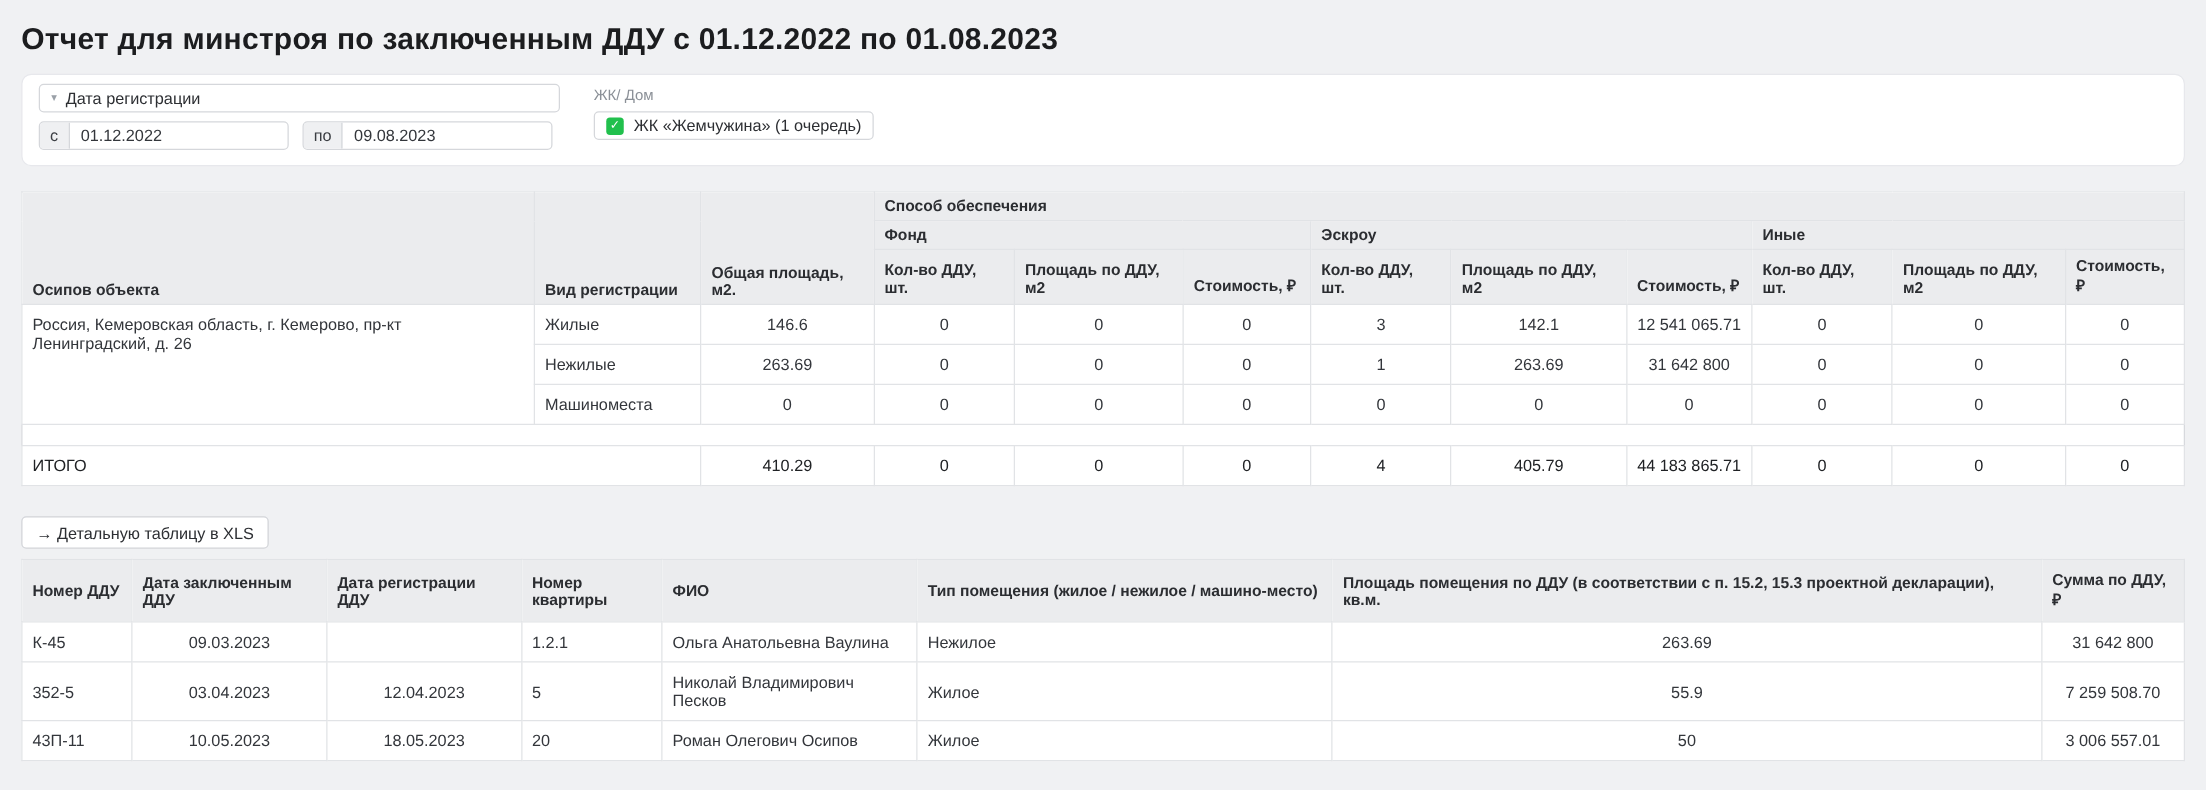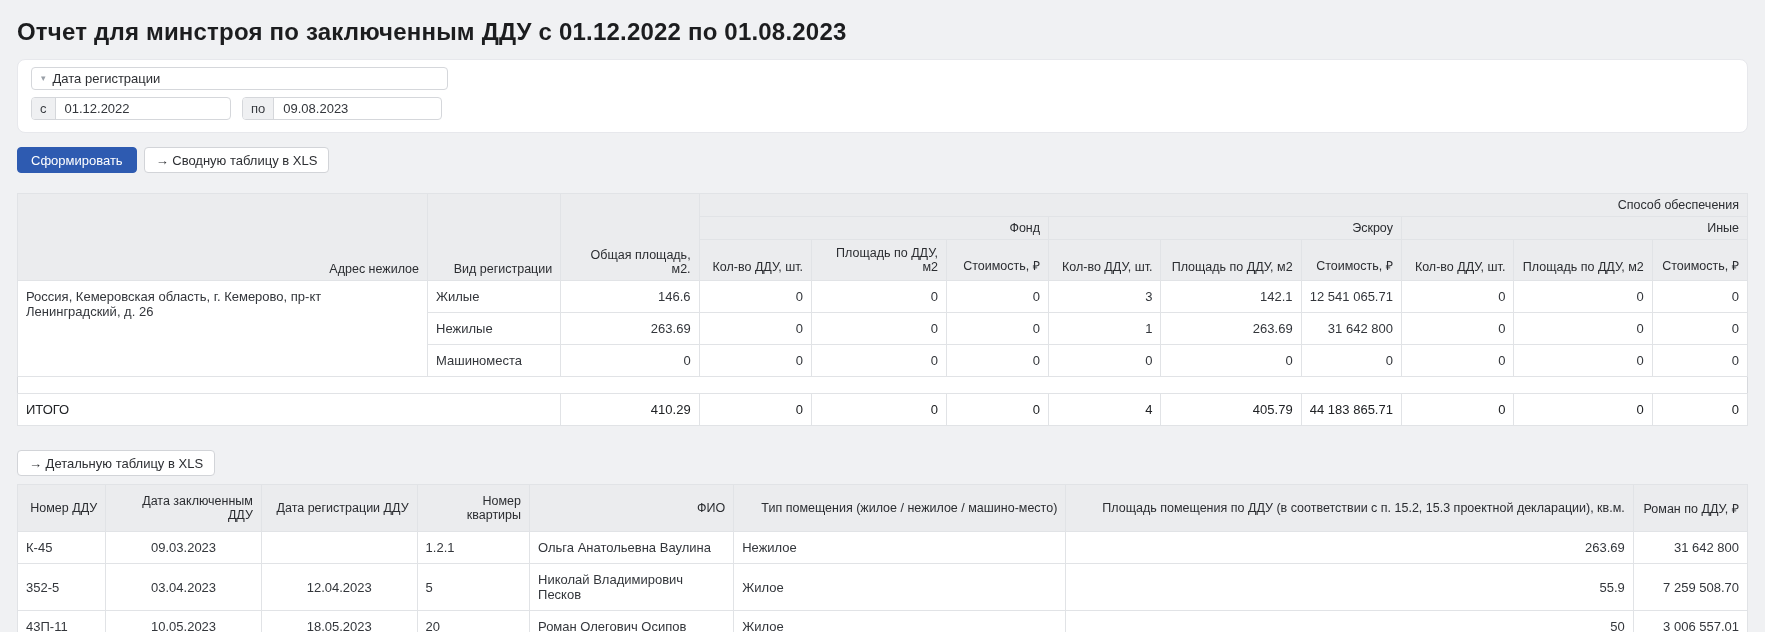--- a/index.html
+++ b/index.html
@@ -30,23 +30,23 @@
   .actions { margin:14px 0 0 0; display:flex; gap:7px; }
   .btn { height:26px; font-size:13px; border-radius:4px; display:inline-flex; align-items:center; cursor:pointer;
          font-family:"Liberation Sans", sans-serif; }
   .btn-primary { background:#2e5bb1; color:#fff; border:1px solid #2e5bb1; padding:0 13px; }
   .btn-default { background:#fff; color:#2d2f33; border:1px solid #d2d4d8; padding:0 11px; }
 
   
   table { border-collapse:collapse; width:1731px; table-layout:fixed; background:#fff; font-size:13px;
           border:1px solid #d7d9dd; }
   th, td { border:1px solid #e1e3e6; padding:6px 8px; overflow:hidden; }
-  thead th { background:#ebecee; font-weight:normal; font-size:12.5px; text-align:right; color:#2b2d31; }
+  thead th { background:#ebecee; font-weight:bold; font-size:12.5px; text-align:left; color:#2b2d31; }
   td { color:#33363b; }
-  .num { text-align:right; }
+  .num { text-align:center; }
   .ctr { text-align:center; }
   .bottom { vertical-align:bottom; }
   .top { vertical-align:top; }
   .summary-table { margin-top:20px; }
   .summary-table thead tr.grp th { padding:4px 8px; }
   .summary-table tbody td { padding:8px 8px; }
   .spacer td { border-left:none; border-right:none; border-top:none; border-bottom:none; height:5px; padding:0; background:#fff; }
   .total-row td { font-weight:normal; padding:8px 8px; color:#202225; }
 
   .detail-table { margin-top:8px; }
@@ -70,45 +70,48 @@
         <div class="date-group">
           <span class="date-prefix">с</span>
           <span class="date-value">01.12.2022</span>
         </div>
         <div class="date-group">
           <span class="date-prefix">по</span>
           <span class="date-value">09.08.2023</span>
         </div>
       </div>
     </div>
+    <div>
+      <div class="zk-label">ЖК/ Дом</div>
+      <div class="zk-field">
+        <span class="checkbox">✓</span>
+        <span>ЖК «Жемчужина» (1 очередь)</span>
+      </div>
+    </div>
   </div>
 
-  <div class="actions">
-    <button class="btn btn-primary">Сформировать</button>
-    <button class="btn btn-default">→ Сводную таблицу в XLS</button>
-  </div>
 
   <table class="summary-table">
     <colgroup>
       <col style="width:23.7%">
         <col style="width:7.7%">
         <col style="width:8.0%">
       <col style="width:6.5%">
         <col style="width:7.8%">
         <col style="width:5.9%">
       <col style="width:6.5%">
         <col style="width:8.1%">
         <col style="width:5.8%">
       <col style="width:6.5%">
         <col style="width:8.0%">
         <col style="width:5.5%">
     </colgroup>
     <thead>
       <tr class="grp">
-        <th rowspan="3" class="bottom">Адрес нежилое</th>
+        <th rowspan="3" class="bottom">Осипов объекта</th>
         <th rowspan="3" class="bottom">Вид регистрации</th>
         <th rowspan="3" class="bottom">Общая площадь, м2.</th>
         <th colspan="9">Способ обеспечения</th>
       </tr>
       <tr class="grp">
         <th colspan="3">Фонд</th>
         <th colspan="3">Эскроу</th>
         <th colspan="3">Иные</th>
       </tr>
       <tr>
@@ -200,21 +203,21 @@
     </colgroup>
     <thead>
       <tr>
         <th>Номер ДДУ</th>
         <th>Дата заключенным ДДУ</th>
         <th>Дата регистрации ДДУ</th>
         <th>Номер квартиры</th>
         <th>ФИО</th>
         <th>Тип помещения (жилое / нежилое / машино-место)</th>
         <th>Площадь помещения по ДДУ (в соответствии с п. 15.2, 15.3 проектной декларации), кв.м.</th>
-        <th>Роман по ДДУ, ₽</th>
+        <th>Сумма по ДДУ, ₽</th>
       </tr>
     </thead>
     <tbody>
       <tr>
         <td>К-45</td>
         <td class="ctr">09.03.2023</td>
         <td class="ctr"></td>
         <td>1.2.1</td>
         <td>Ольга Анатольевна Ваулина</td>
         <td>Нежилое</td>

